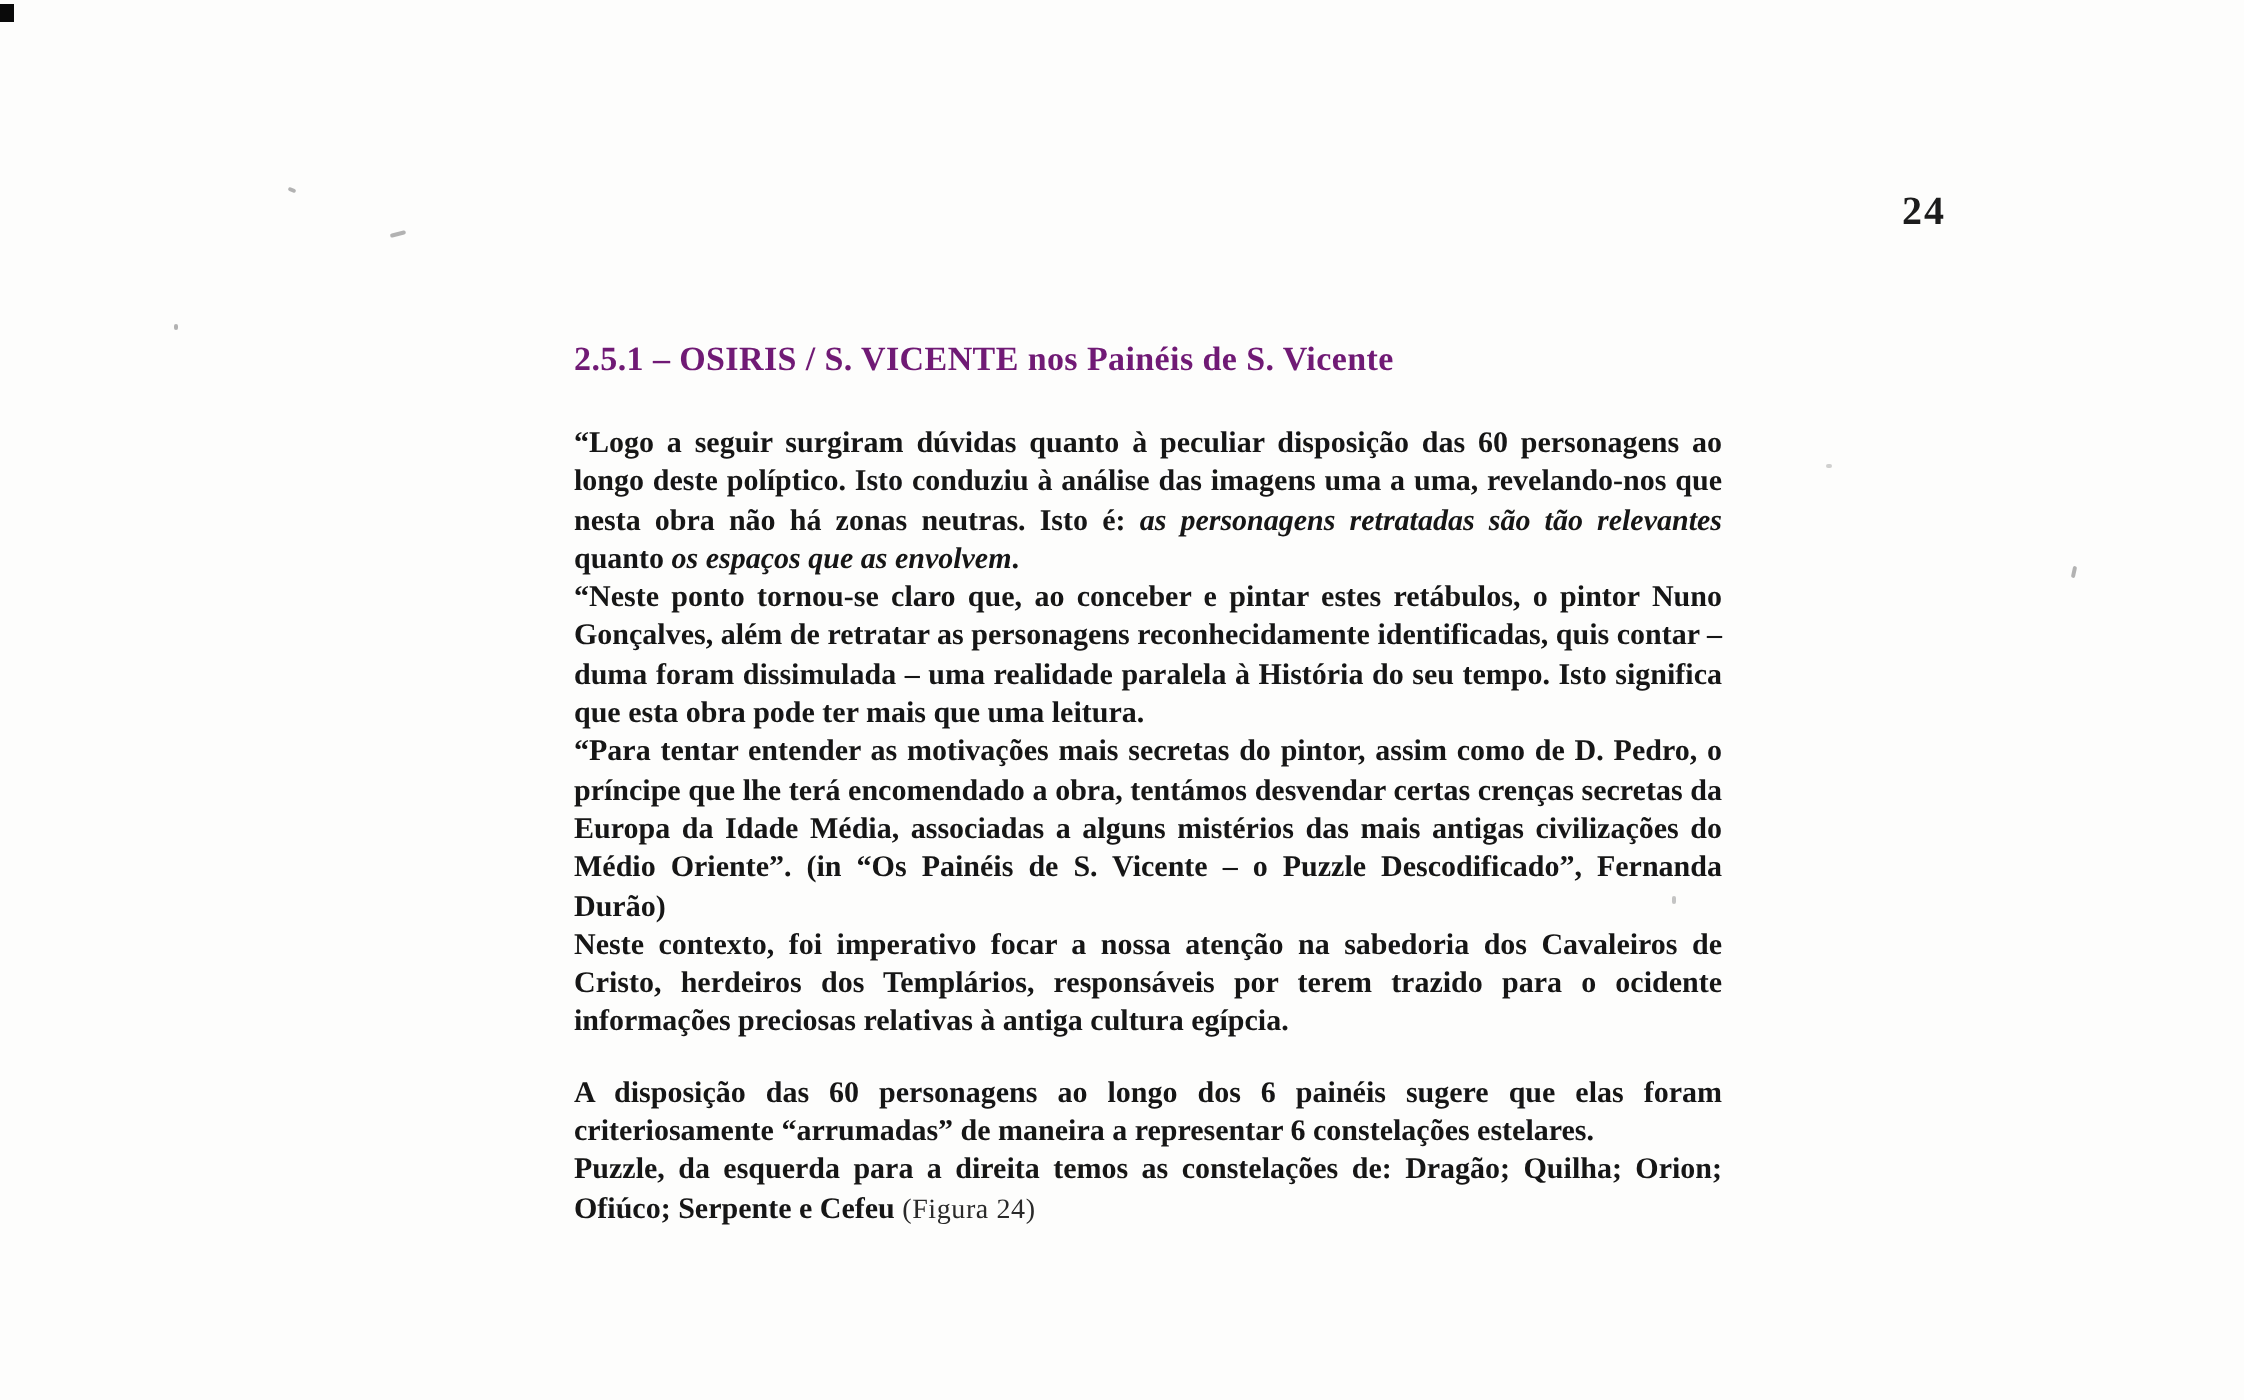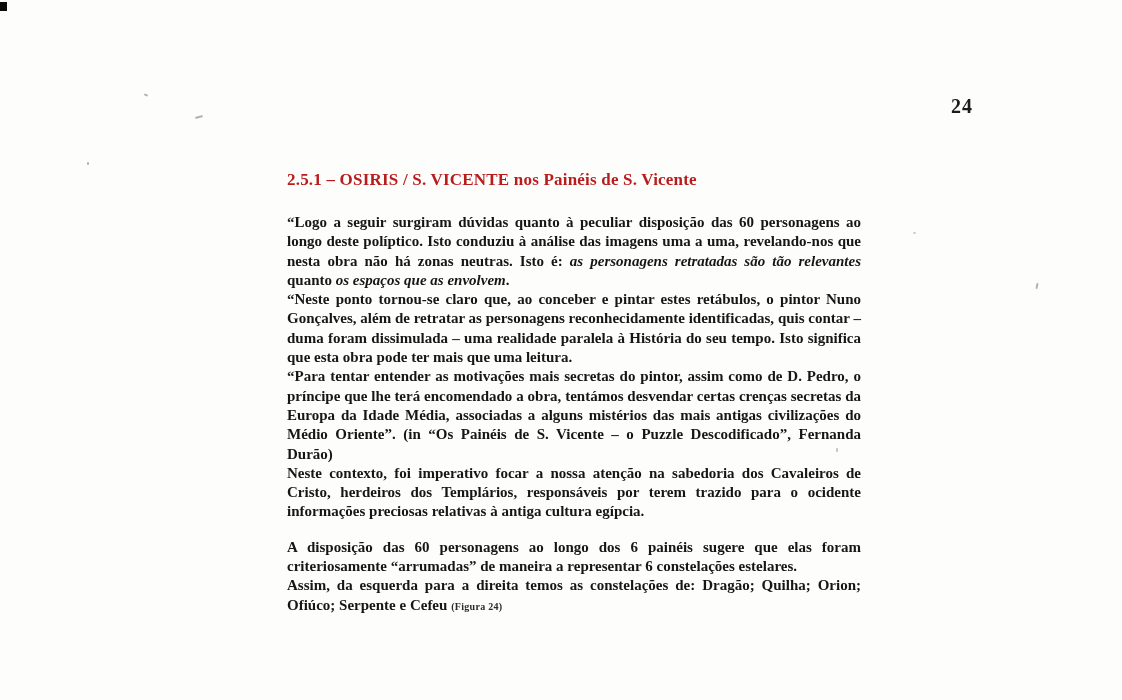--- a/index.html
+++ b/index.html
@@ -26,36 +26,36 @@
   .content {
     position:absolute;
     left:287px; top:170px;
     width:574px;
   }
   .heading {
     font-size:17px;
     font-weight:700;
     margin:0 0 23px 0;
     letter-spacing:0.2px;
-    color:#b91c1c;
+    color:#701a75;
   }
   .para {
     margin:0;
     font-size:15px;
     font-weight:700;
     line-height:19.3px;
     text-align:justify;
     text-align-last:left;
     color:#161616;
   }
   .block-2 { margin-top:16px; }
   .seg.it { font-style:italic; }
   .seg.small {
-    font-weight:700;
-    font-size:10px;
+    font-weight:400;
+    font-size:14px;
     color:#2a2a2a;
     letter-spacing:0.3px;
   }
   
   .corner-mark {
     position:absolute; left:0; top:2px;
     width:7px; height:9px;
     background:#0a0a0a;
   }
   .speck { position:absolute; background:#8b8b8b; opacity:0.65; border-radius:1px; }
@@ -85,16 +85,16 @@
   <h1 class="heading">2.5.1 – OSIRIS / S. VICENTE nos Painéis de S. Vicente</h1>
   <div>
       <div class="block block-1">
         <p class="para"><span class="seg">“Logo a seguir surgiram dúvidas quanto à peculiar disposição das 60 personagens ao longo deste políptico. Isto conduziu à análise das imagens uma a uma, revelando-nos que nesta obra não há zonas neutras. Isto é: </span><span class="seg it">as personagens retratadas são tão relevantes</span><span class="seg"> quanto </span><span class="seg it">os espaços que as envolvem</span><span class="seg">.</span></p>
         <p class="para"><span class="seg">“Neste ponto tornou-se claro que, ao conceber e pintar estes retábulos, o pintor Nuno Gonçalves, além de retratar as personagens reconhecidamente identificadas, quis contar – duma foram dissimulada – uma realidade paralela à História do seu tempo. Isto significa que esta obra pode ter mais que uma leitura.</span></p>
         <p class="para"><span class="seg">“Para tentar entender as motivações mais secretas do pintor, assim como de D. Pedro, o príncipe que lhe terá encomendado a obra, tentámos desvendar certas crenças secretas da Europa da Idade Média, associadas a alguns mistérios das mais antigas civilizações do Médio Oriente”. (in “Os Painéis de S. Vicente – o Puzzle Descodificado”, Fernanda Durão)</span></p>
         <p class="para"><span class="seg">Neste contexto, foi imperativo focar a nossa atenção na sabedoria dos Cavaleiros de Cristo, herdeiros dos Templários, responsáveis por terem trazido para o ocidente informações preciosas relativas à antiga cultura egípcia.</span></p>
       </div>
       <div class="block block-2">
         <p class="para"><span class="seg">A disposição das 60 personagens ao longo dos 6 painéis sugere que elas foram criteriosamente “arrumadas” de maneira a representar 6 constelações estelares.</span></p>
-        <p class="para"><span class="seg">Assim, da esquerda para a direita temos as constelações de: Dragão; Quilha; Orion; Ofiúco; Serpente e Cefeu </span><span class="seg small">(Figura 24)</span></p>
+        <p class="para"><span class="seg">Puzzle, da esquerda para a direita temos as constelações de: Dragão; Quilha; Orion; Ofiúco; Serpente e Cefeu </span><span class="seg small">(Figura 24)</span></p>
       </div>
     </div>
 </main>
 
 </body></html>

